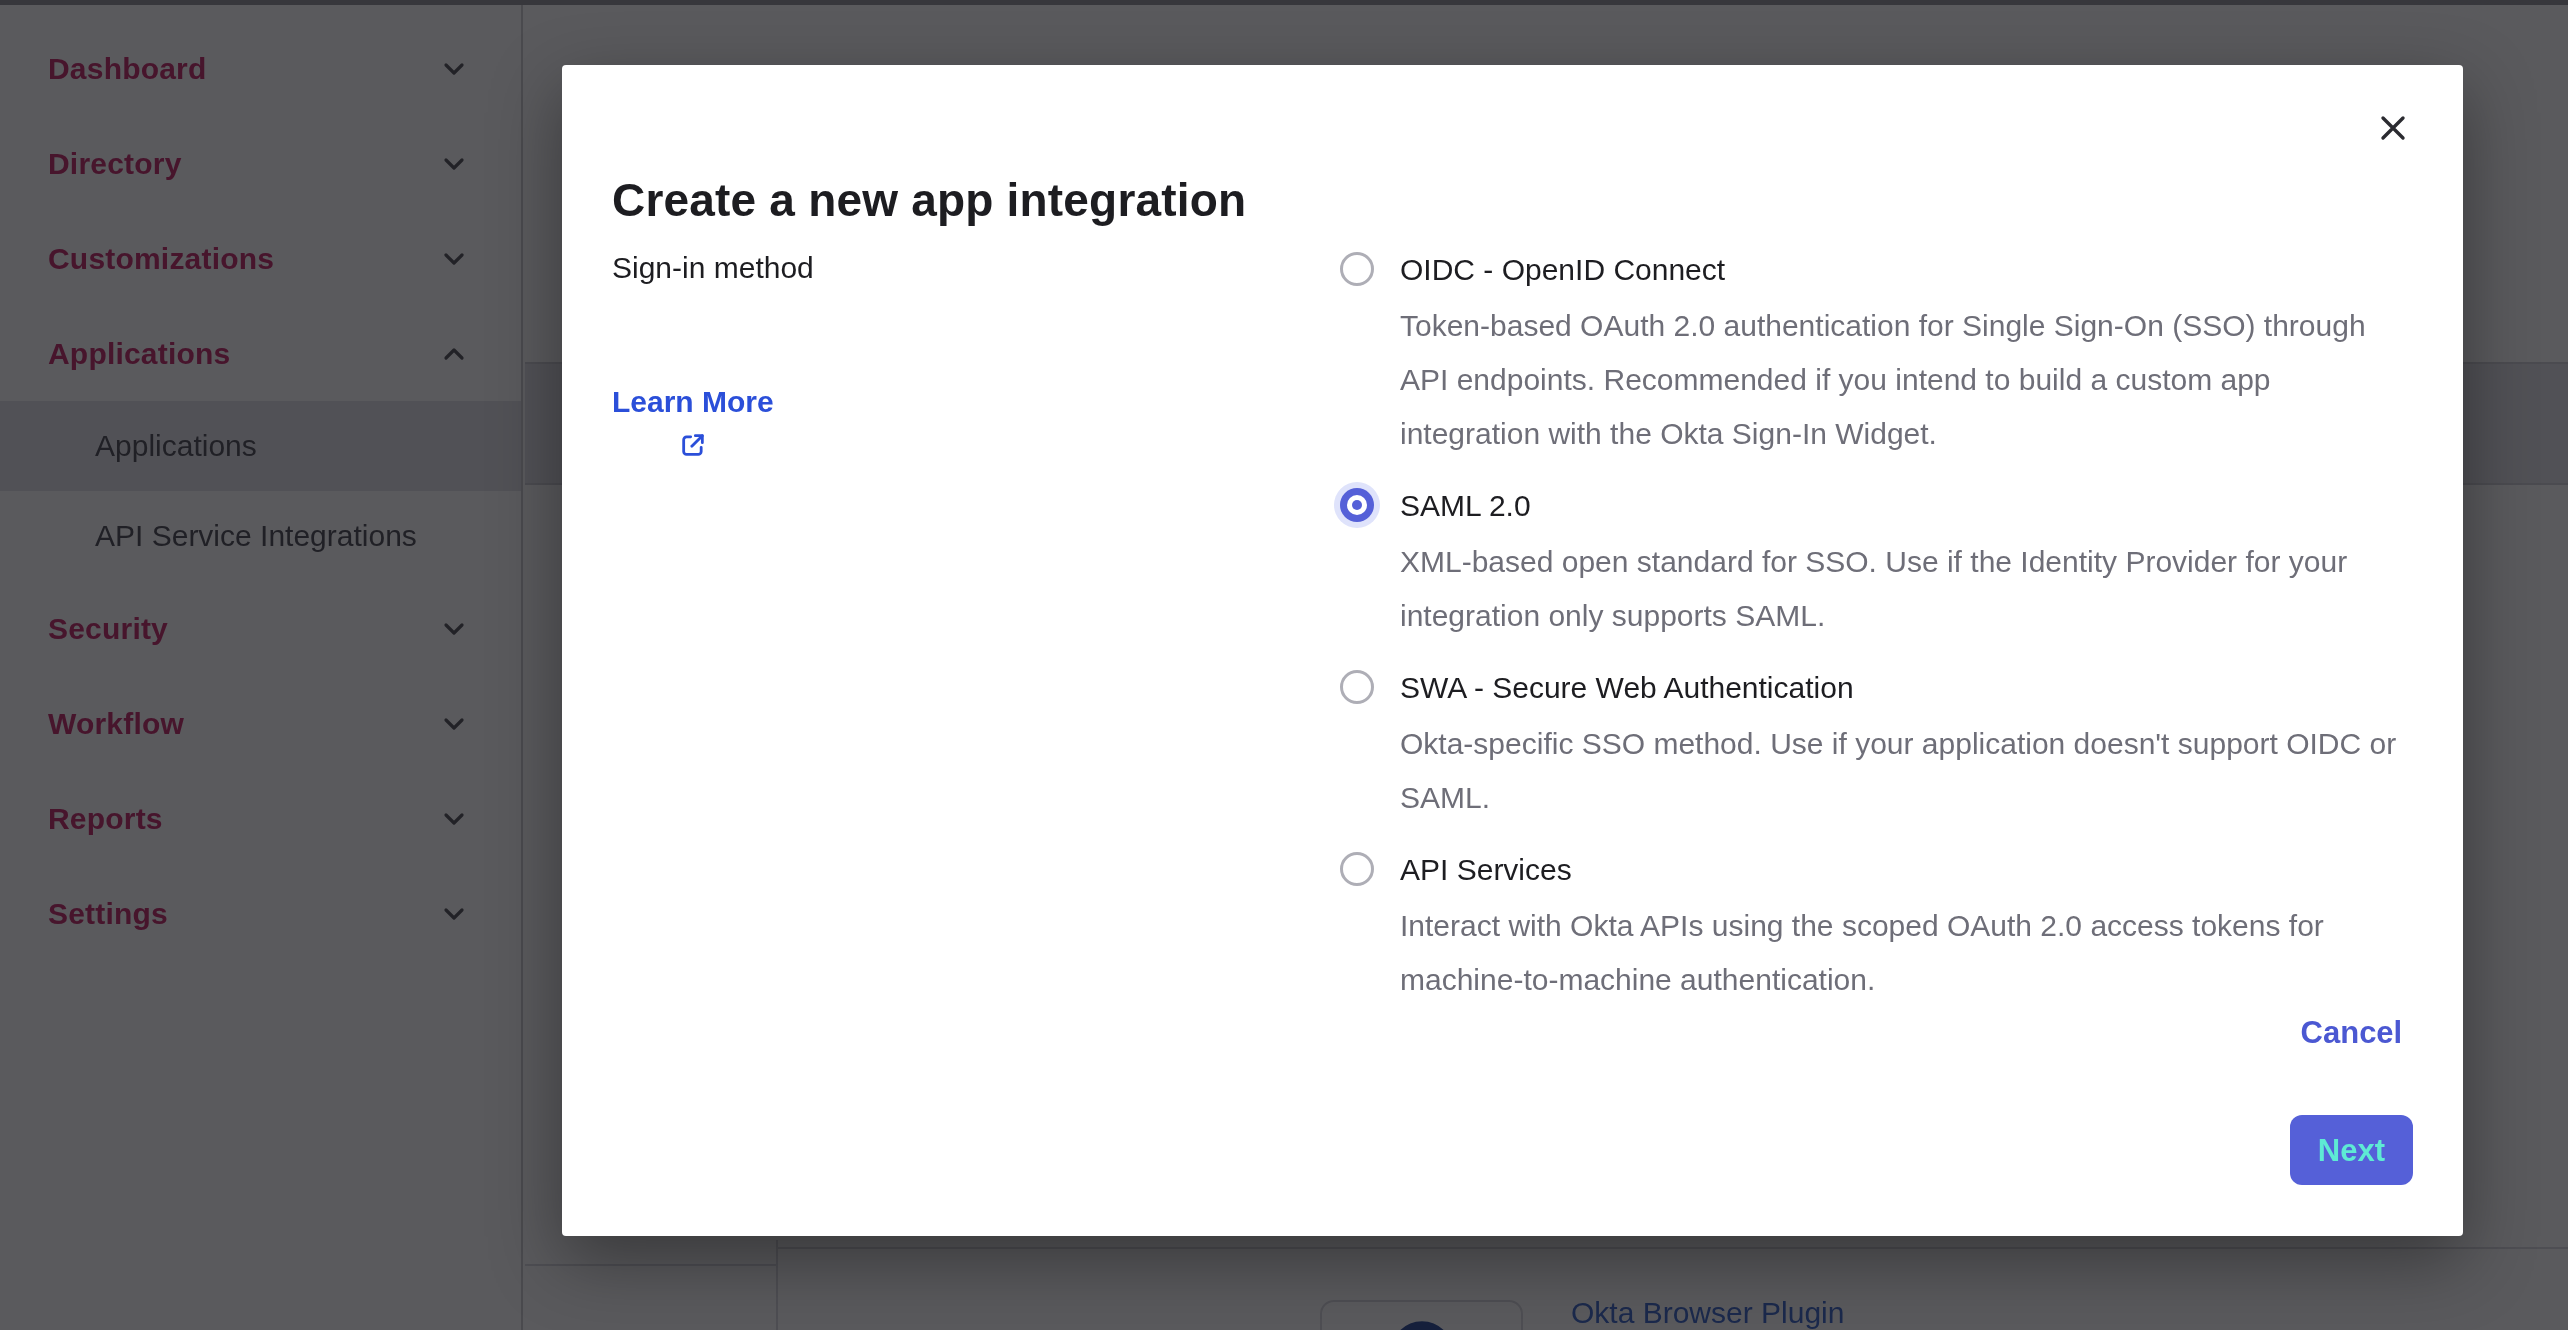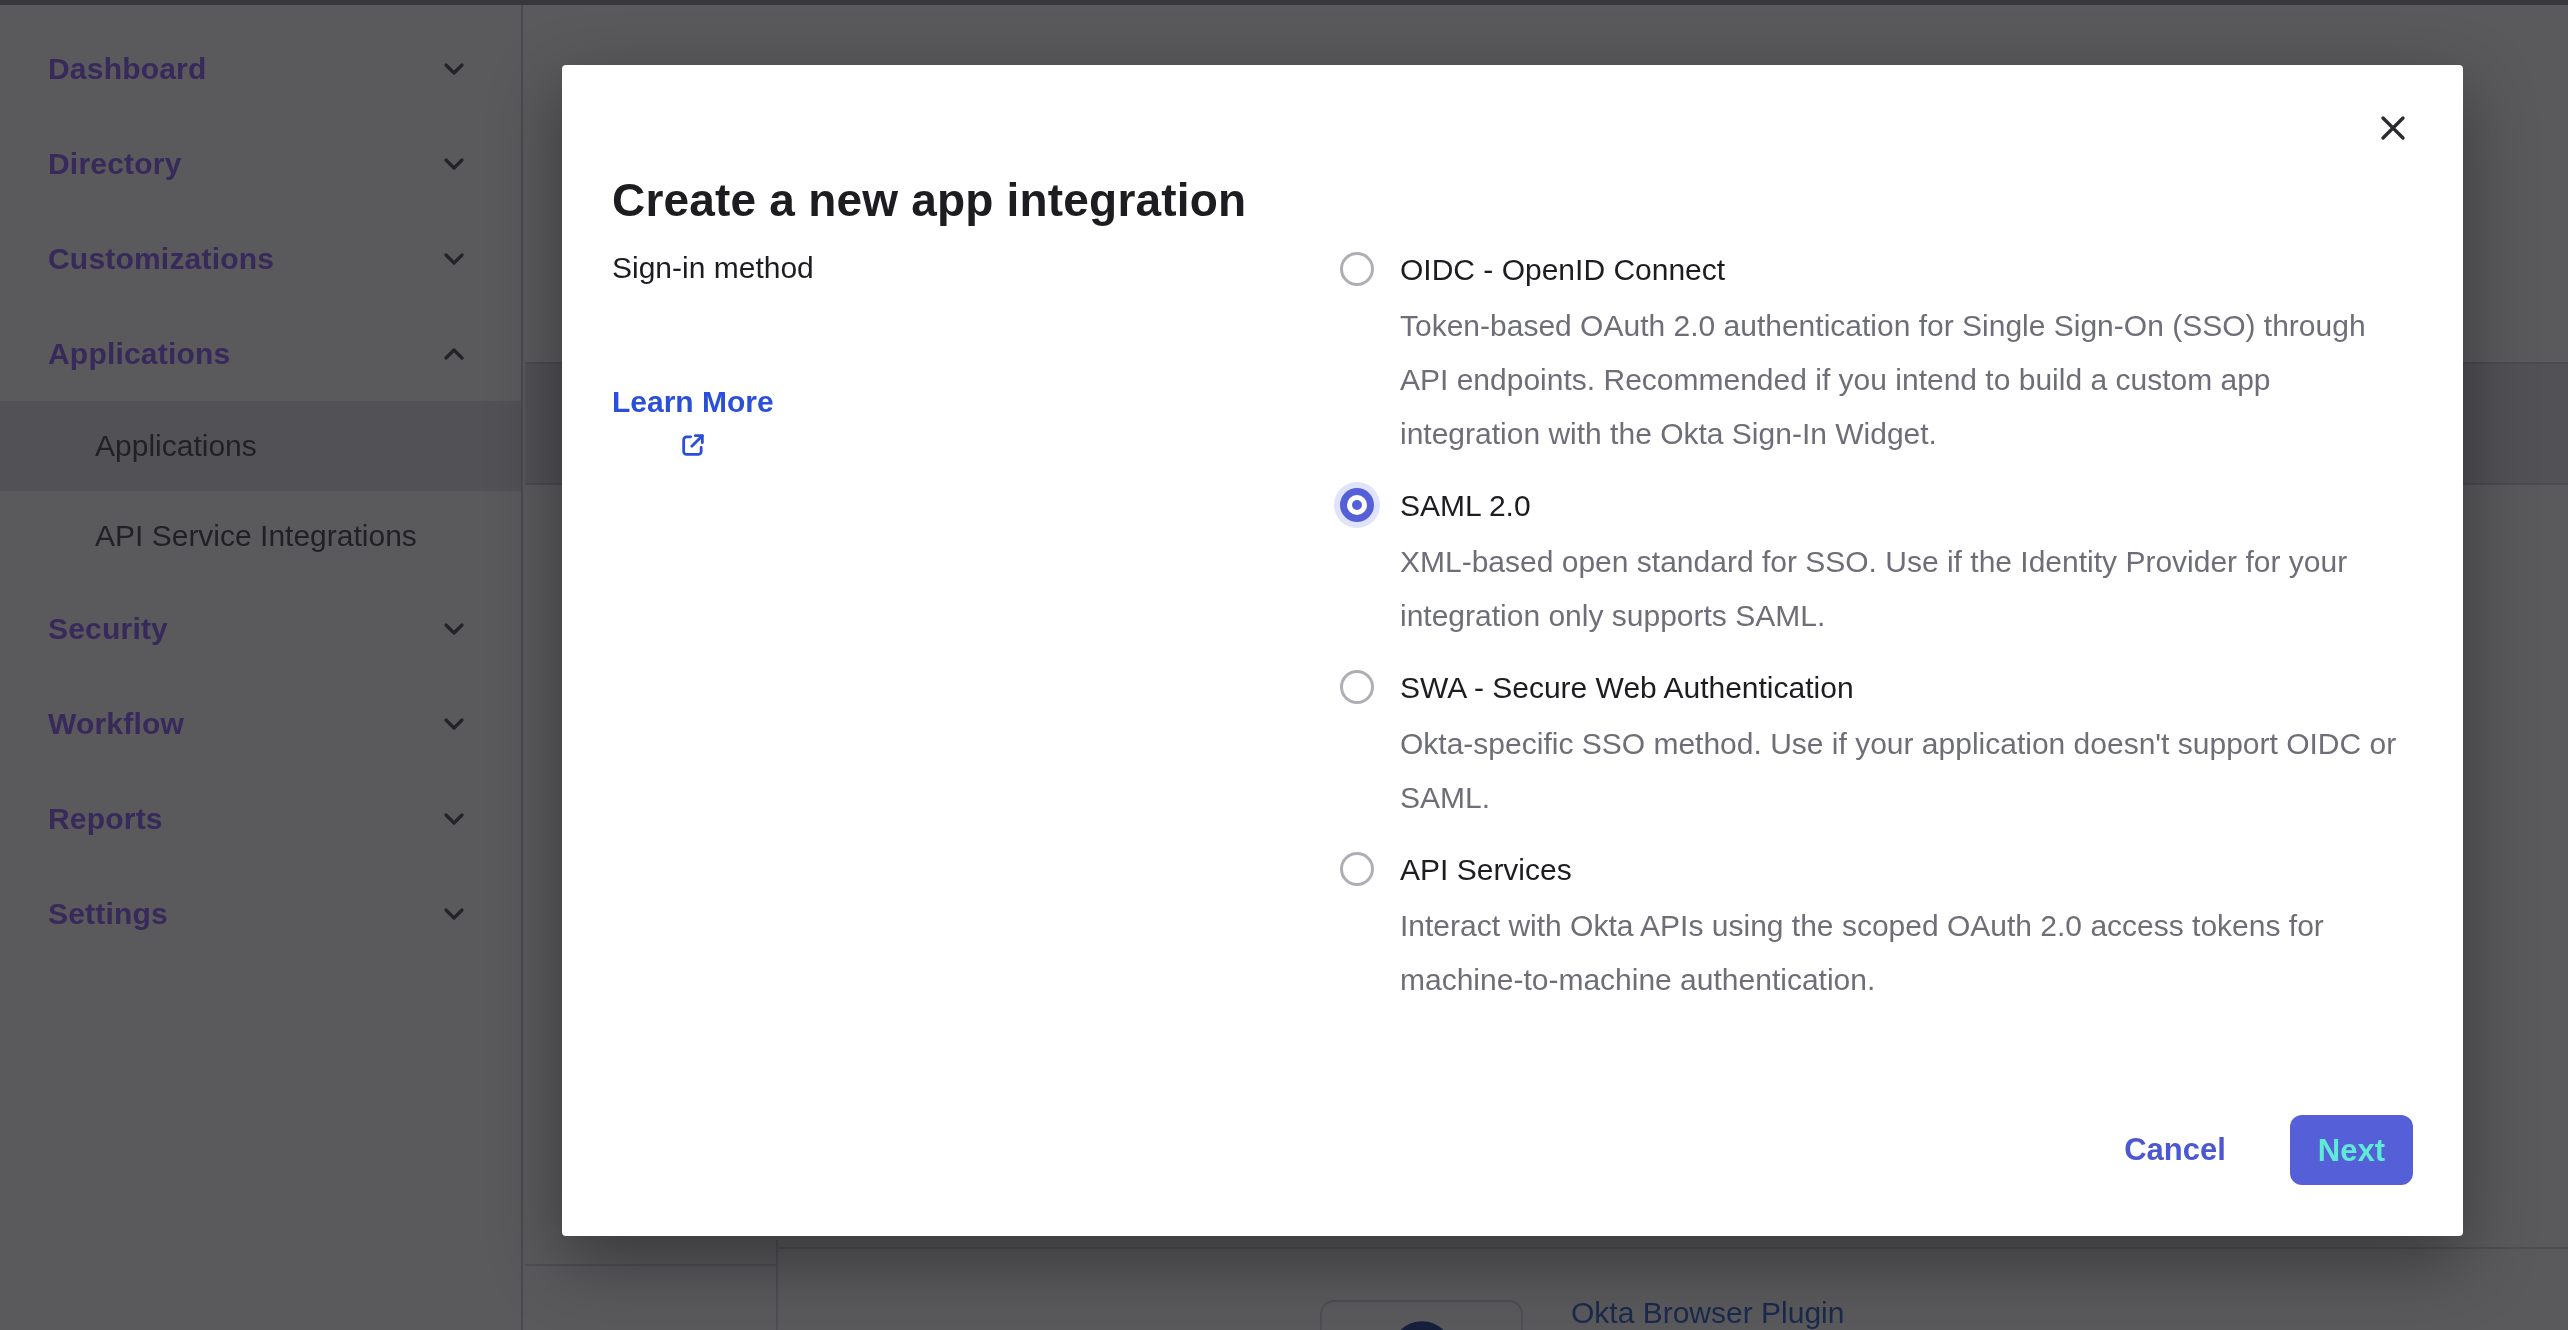--- a/index.html
+++ b/index.html
@@ -8,21 +8,21 @@
     font-family:"Liberation Sans",sans-serif;background:#ffffff;color:#1d1d21;
   }
   
   .page{position:absolute;inset:0;background:#ffffff;}
   .topline{position:absolute;top:0;left:0;right:0;height:5px;background:#8a8a8f;}
   .sidebar{
     position:absolute;top:5px;left:0;bottom:0;width:523px;background:#fdfdfd;
     border-right:2px solid #c9c9ce;box-sizing:border-box;padding-top:16px;
   }
   .nav-item{position:relative;height:95px;display:flex;align-items:center;padding-left:48px;}
-  .nav-item .label{font-size:30px;font-weight:700;color:#8b5cf6;letter-spacing:.2px;}
+  .nav-item .label{font-size:30px;font-weight:700;color:#be185d;letter-spacing:.2px;}
   .nav-sub{position:relative;height:90px;display:flex;align-items:center;padding-left:95px;}
   .nav-sub .label{font-size:30px;font-weight:400;color:#3f3f46;}
   .nav-sub.active{background:#e2e2e8;}
   .chev{position:absolute;right:52px;top:50%;transform:translateY(-50%);width:30px;height:30px;}
   .chev.up{transform:translateY(-50%) rotate(180deg);}
   .chev svg{display:block;}
   .band{
     position:absolute;left:525px;right:0;top:362px;height:123px;background:#e2e2e7;
     border-top:2px solid #cdcdd2;border-bottom:2px solid #cdcdd2;box-sizing:border-box;
   }
@@ -64,21 +64,21 @@
     flex:0 0 auto;width:34px;height:34px;border-radius:50%;box-sizing:border-box;
     border:3px solid #aeaeb6;background:#fff;margin-top:5px;position:relative;cursor:pointer;
   }
   .radio.selected{border:none;background:#5560d8;box-shadow:0 0 0 6px #dfe3fb;}
   .radio.selected::after{content:"";position:absolute;inset:7px;border-radius:50%;background:#ffffff;}
   .radio.selected::before{content:"";position:absolute;inset:12px;border-radius:50%;background:#5560d8;z-index:1;}
   .opt-text{max-width:1000px;}
   .opt-label{font-size:30px;line-height:46px;color:#1d1d21;}
   .opt-desc{font-size:30px;line-height:54px;color:#6e6e78;margin-top:6px;}
   .modal-footer{
-    position:absolute;right:50px;bottom:51px;display:flex;align-items:center;gap:64px;
+    position:absolute;right:50px;bottom:51px;display:flex;align-items:center;gap:64px;flex-direction:column;
   }
   .cancel-link{
     background:none;border:none;font-family:"Liberation Sans",sans-serif;
     font-size:31px;font-weight:700;color:#4b58d2;cursor:pointer;padding:0;
   }
   .next-btn{
     background:#5560d8;border:none;border-radius:12px;color:#5eead4;cursor:pointer;
     font-family:"Liberation Sans",sans-serif;font-size:31px;font-weight:700;
     height:70px;padding:18px 28px;min-width:113px;
   }

